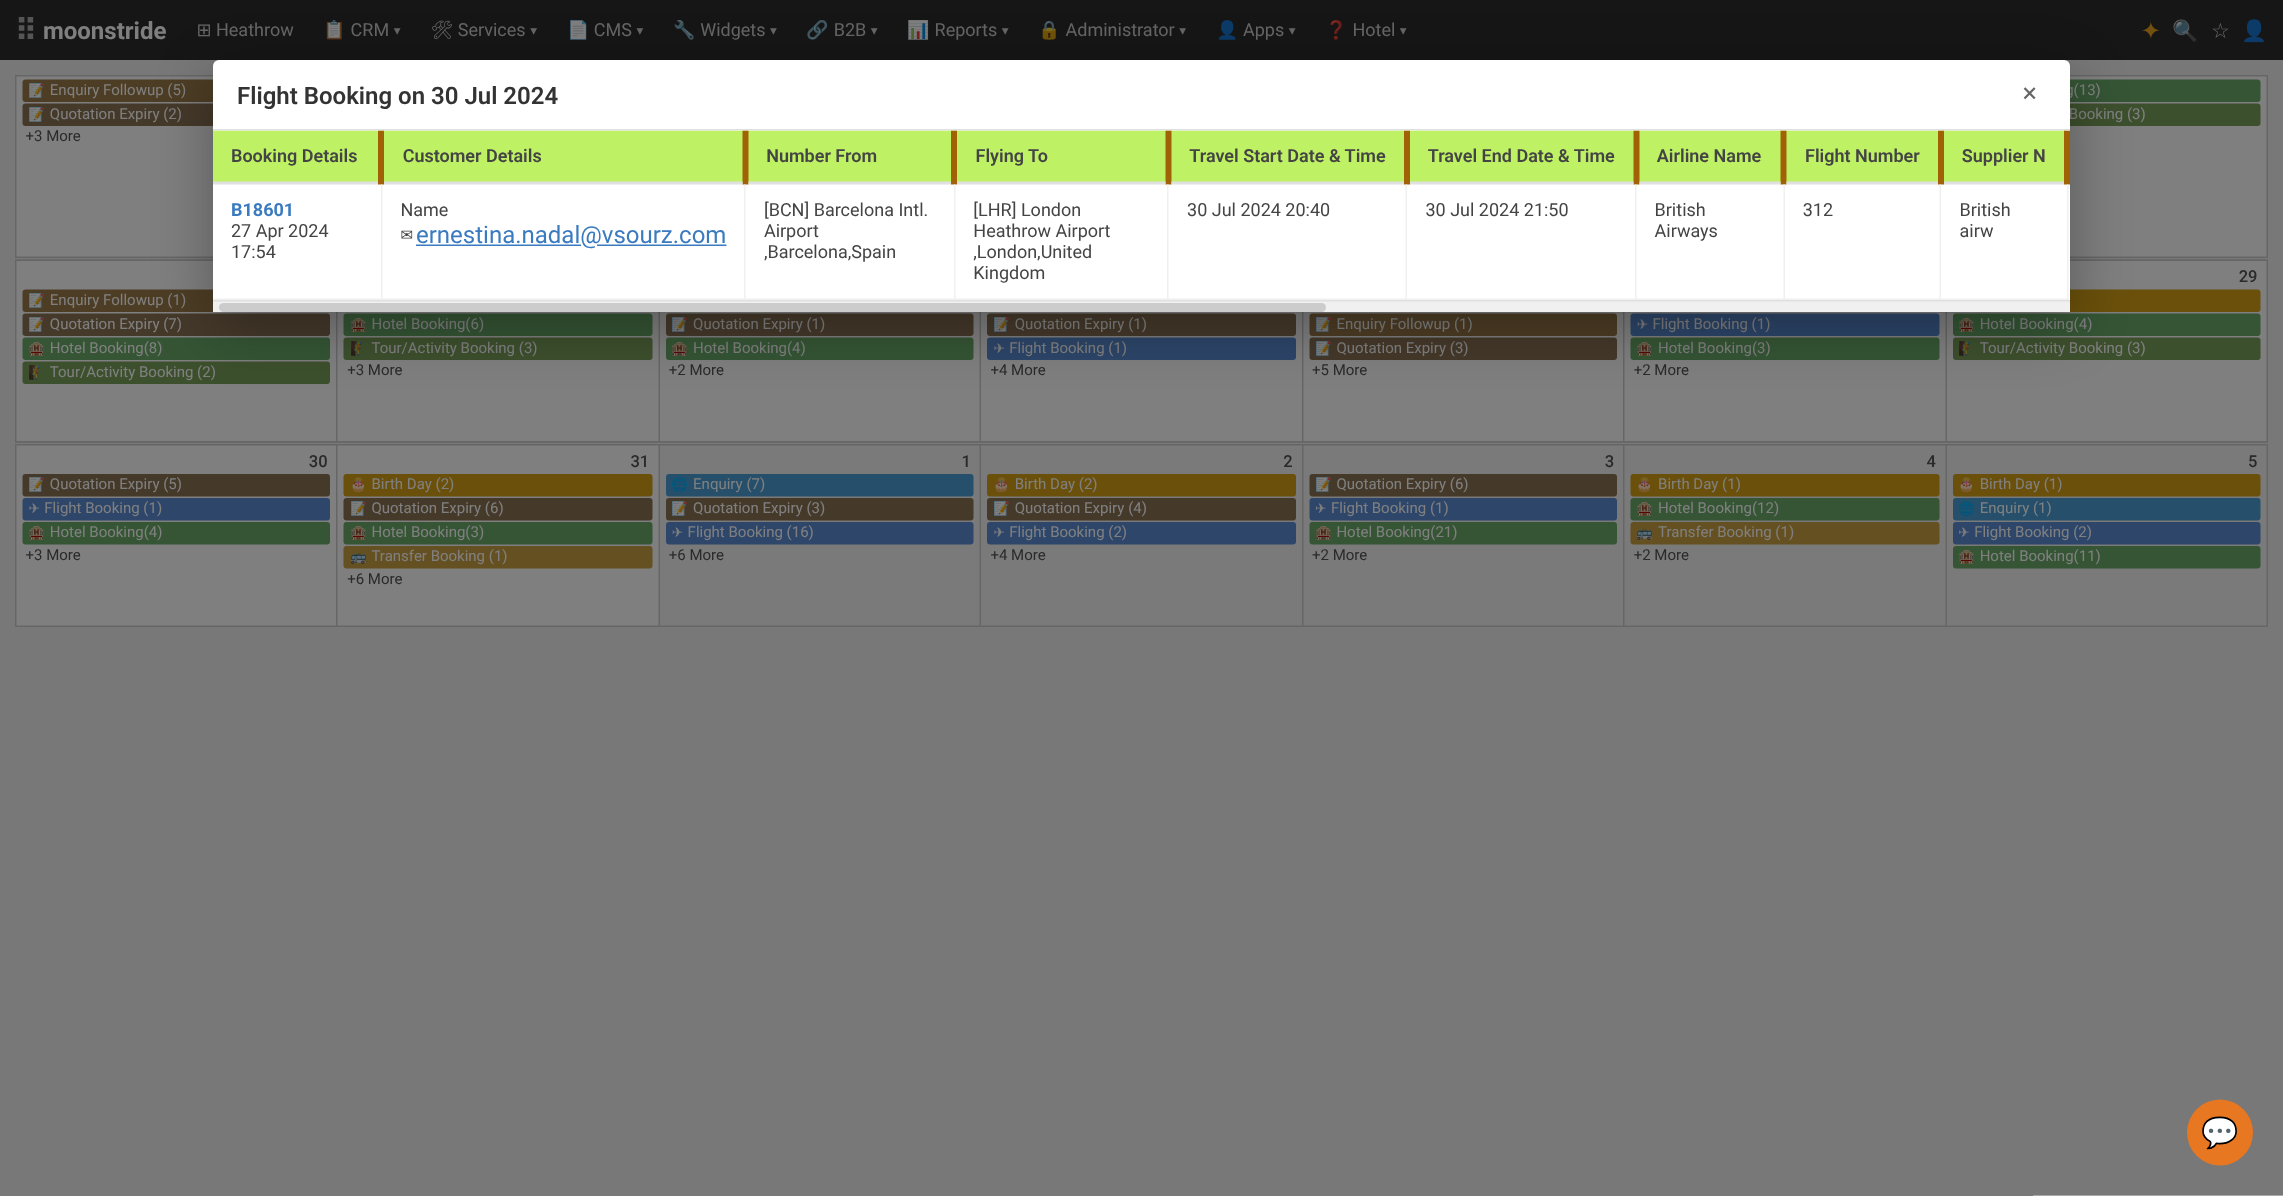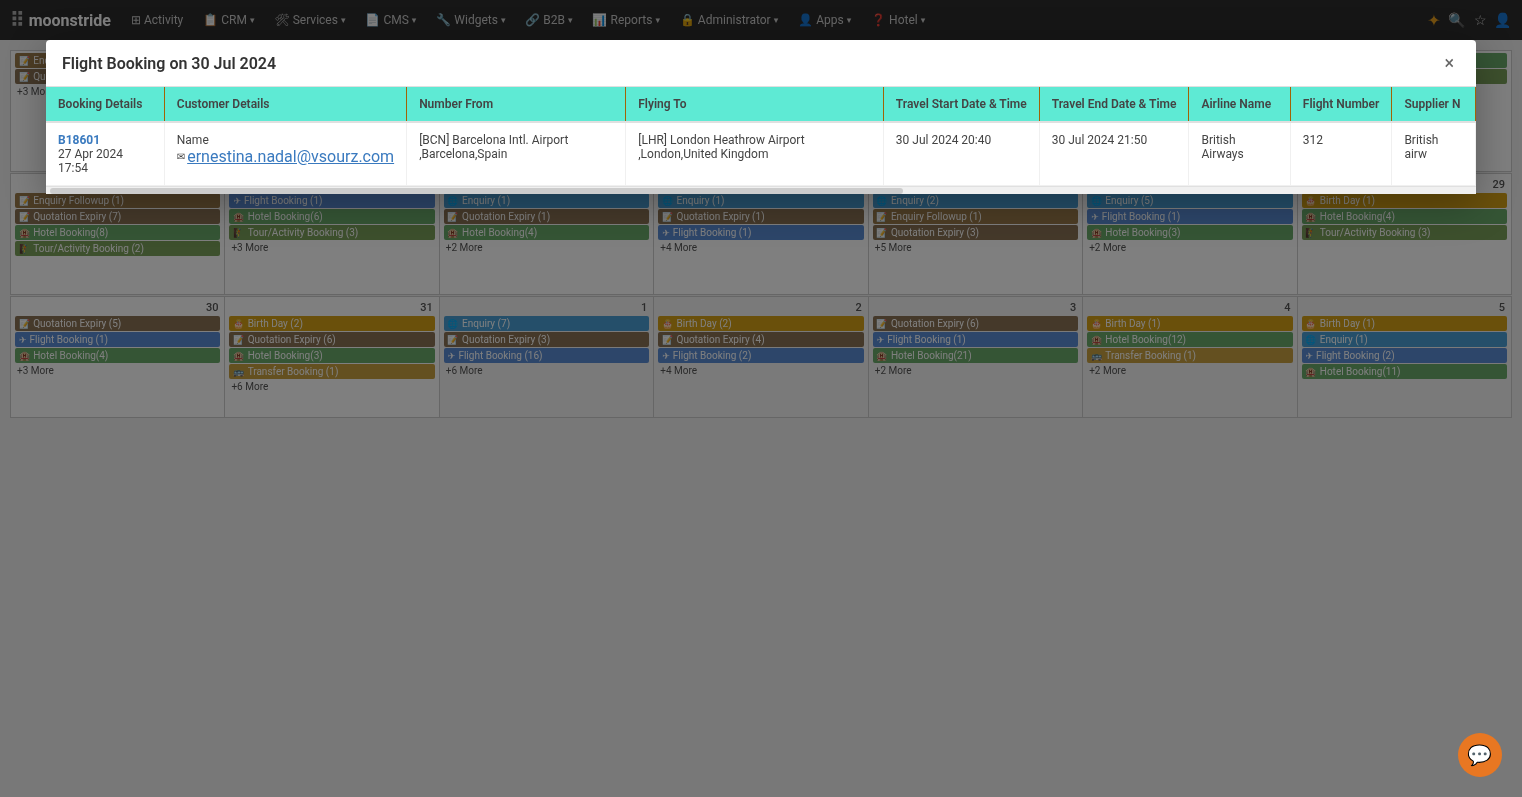--- a/index.html
+++ b/index.html
@@ -129,21 +129,21 @@
       background: rgba(0,0,0,0.5);
       z-index: 100;
       display: flex;
       align-items: flex-start;
       justify-content: center;
       padding-top: 40px;
     }
     .modal {
       background: #fff;
       border-radius: 4px;
-      width: 1430px;
+      width: 1238px;
       max-height: 320px;
       box-shadow: 0 10px 40px rgba(0,0,0,0.3);
       display: flex;
       flex-direction: column;
     }
     .modal-header {
       padding: 12px 16px;
       border-bottom: 1px solid #e0e0e0;
       display: flex;
       align-items: center;
@@ -164,28 +164,28 @@
     .modal-body {
       overflow: auto;
       flex: 1;
     }
     table {
       width: 100%;
       border-collapse: collapse;
       font-size: 12px;
     }
     thead th {
-      background: #5eead4;
+      background: #bef264;
       border-bottom: 2px solid #e0e0e0;
       padding: 10px 12px;
       text-align: left;
       font-weight: 600;
       color: #444;
       white-space: nowrap;
-      border-right: 1px solid #a16207;
+      border-right: 4px solid #a16207;
     }
     tbody td {
       padding: 10px 12px;
       border-bottom: 1px solid #f0f0f0;
       border-right: 1px solid #f0f0f0;
       color: #444;
       vertical-align: top;
     }
     .booking-id { color: #3a7abf; font-weight: 700; cursor: pointer; }
     .email-link { color: #3a7abf; font-size: 16px; }
@@ -242,21 +242,21 @@
 </head>
 <body>
 
 <div class="topnav">
   <div class="brand">
     <span class="brand-icon">⠿</span>
     <span>moonstride</span>
   </div>
   <div class="nav-item">
     <span>⊞</span>
-    <span>Activity</span>
+    <span>Heathrow</span>
   </div>
   <div class="nav-item">
     <span>📋</span>
     <span>CRM</span>
     <span class="caret">▾</span>
   </div>
   <div class="nav-item">
     <span>🛠</span>
     <span>Services</span>
     <span class="caret">▾</span>

